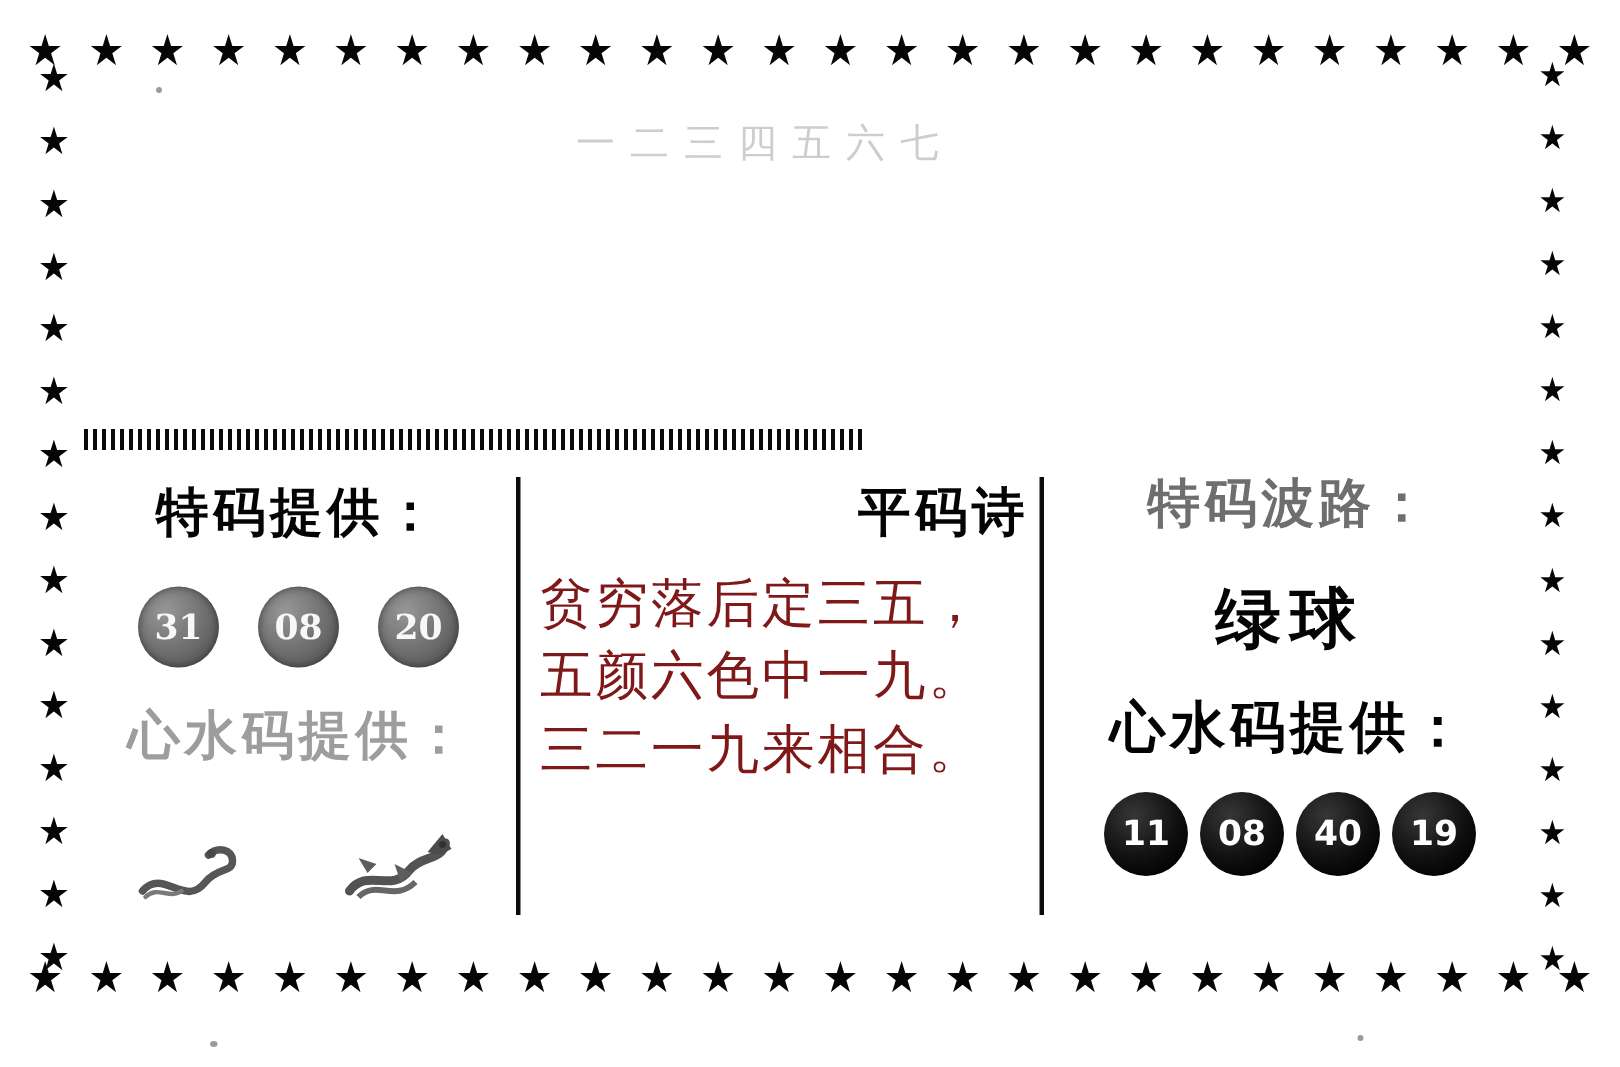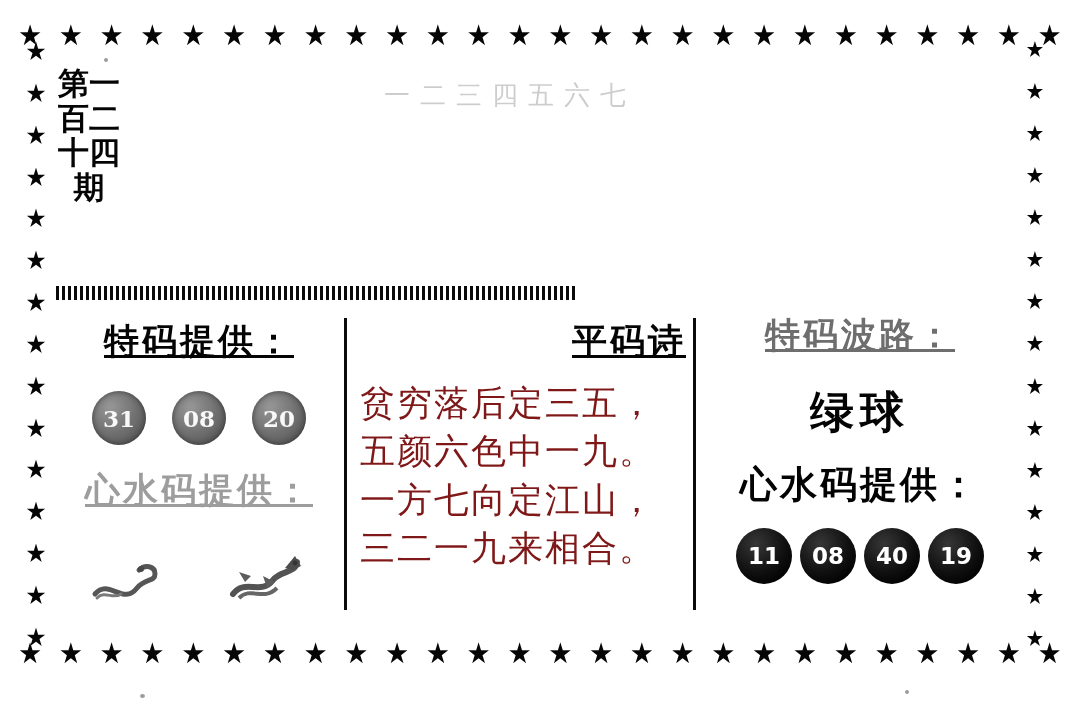--- a/index.html
+++ b/index.html
@@ -120,21 +120,20 @@
   .col-mid  { left: 356px; top: 318px; width: 330px; }
   .col-right{ left: 700px; top: 312px; width: 320px; }
 
   .heading {
     font-family: "DejaVu Serif", "Liberation Serif", serif;
     font-weight: bold;
     font-size: 35px;
     letter-spacing: 3px;
     text-align: center;
     color: #0a0a0a;
-    text-decoration: underline;
   }
   .heading.faded { color: #9c9c9c; }
   .heading.light { color: #6f6f6f; }
 
   
   .special-row {
     display: flex;
     justify-content: center;
     gap: 26px;
     margin-top: 26px;
@@ -308,21 +307,20 @@
       <span class="star">★</span>
       <span class="star">★</span>
       <span class="star">★</span>
       <span class="star">★</span>
       <span class="star">★</span>
       <span class="star">★</span>
       <span class="star">★</span>
       <span class="star">★</span>
     </div>
 
-  <div class="issue">第一百二十四期</div>
 
   <div class="faint-top">一二三四五六七</div>
 
 
   <div class="hatch"></div>
 
   <div class="col-divider d1"></div>
   <div class="col-divider d2"></div>
 
   <div class="col col-left">
@@ -352,21 +350,20 @@
         </svg>
       </span>
     </div>
   </div>
 
   <div class="col col-mid">
     <div class="heading" style="text-align:right;padding-left:6px;">平码诗</div>
     <div class="poem">
       <div>贫穷落后定三五，</div>
       <div>五颜六色中一九。</div>
-      <div>一方七向定江山，</div>
       <div>三二一九来相合。</div>
     </div>
   </div>
 
   <div class="col col-right">
     <div class="heading light">特码波路：</div>
     <div class="wave-value">绿球</div>
     <div class="heart-head">心水码提供：</div>
     <div class="ball-row">
       <div class="ball-black">11</div>

